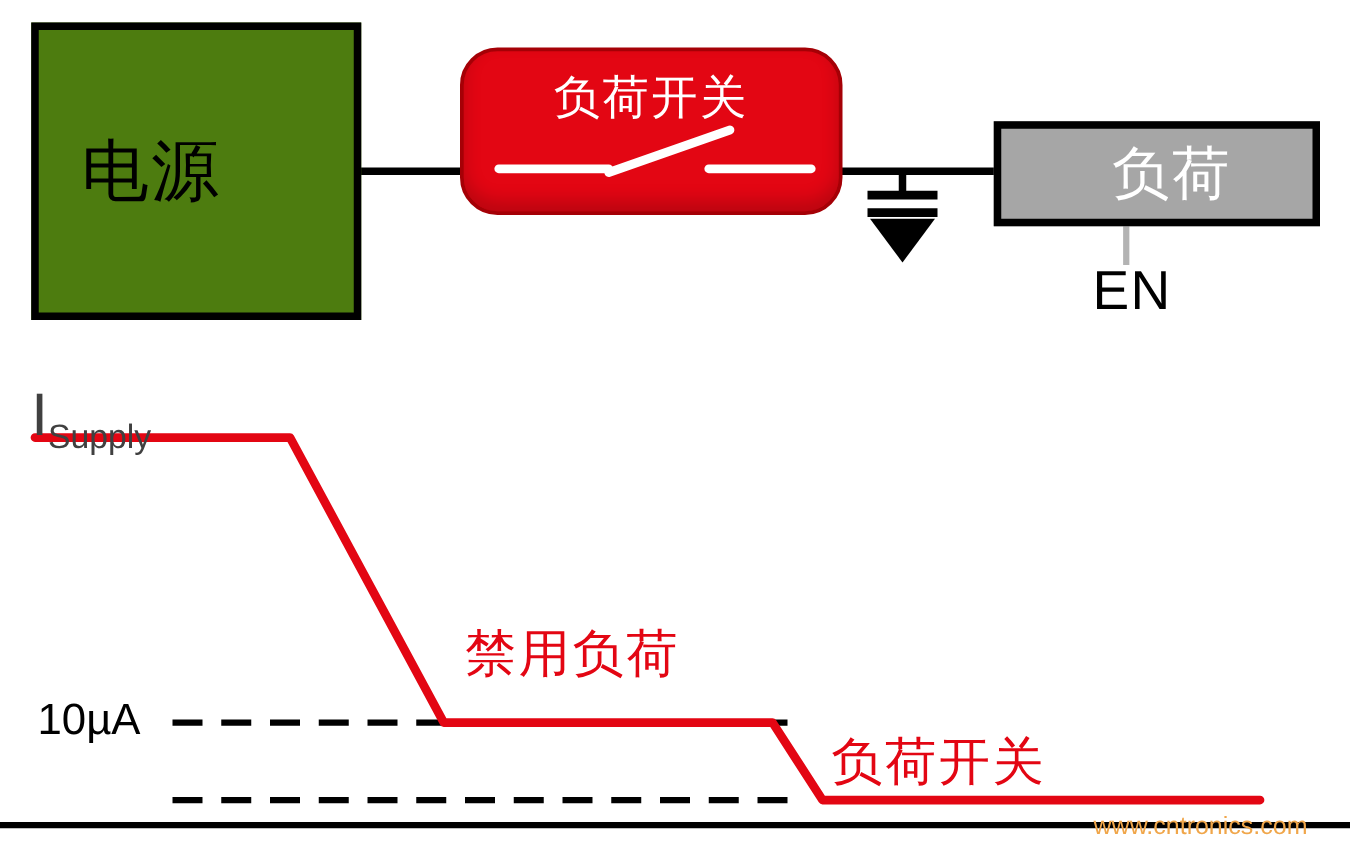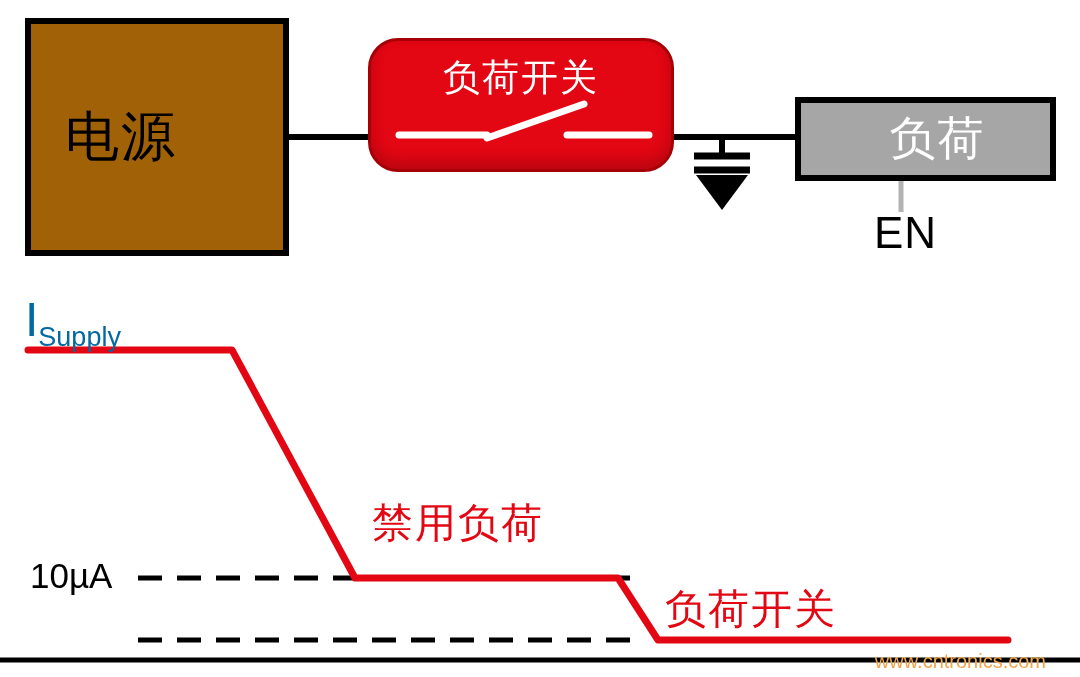--- a/index.html
+++ b/index.html
@@ -4,21 +4,21 @@
 <style>
   html,body{margin:0;padding:0;background:#ffffff;}
   body{font-family:"Liberation Sans", sans-serif;}
   #stage{position:relative;width:1080px;height:677px;background:#fff;overflow:hidden;}
 
   .box{position:absolute;box-sizing:border-box;}
 
   
   .power-box{
     left:25px;top:18px;width:264px;height:238px;
-    background:#a16207;border:6px solid #000;
+    background:#4d7c0f;border:6px solid #000;
     display:flex;align-items:center;
   }
   .power-box .label{font-size:54px;color:#000;padding-left:34px;letter-spacing:2px;}
 
   
   .switch-box{
     left:368px;top:38px;width:306px;height:134px;
     background:#e30613;
     border:3px solid #a50006;
     border-radius:30px;
@@ -35,21 +35,21 @@
     left:795px;top:97px;width:261px;height:84px;
     background:#a6a6a6;border:6px solid #000;
     display:flex;align-items:center;justify-content:center;padding-left:24px;
   }
   .load-box .label{font-size:46px;color:#fff;letter-spacing:2px;}
 
   
   .en-label{position:absolute;left:874px;top:208px;font-size:44px;color:#000000;letter-spacing:1px;}
 
   
-  .isupply{position:absolute;left:25px;top:292px;color:#0369a1;}
+  .isupply{position:absolute;left:25px;top:305px;color:#404040;}
   .isupply .main{font-size:48px;font-style:normal;}
   .isupply .sub{font-size:27px;vertical-align:-10px;}
 
   .lvl{position:absolute;color:#000;font-size:35px;text-align:center;}
   .lvl-10ua{left:30px;top:556px;}
   .lvl-10na{left:30px;top:618px;}
 
   .ann{position:absolute;color:#e30613;font-size:41px;letter-spacing:2px;}
   .ann-disable{left:372px;top:496px;}
   .ann-off{left:665px;top:582px;}

